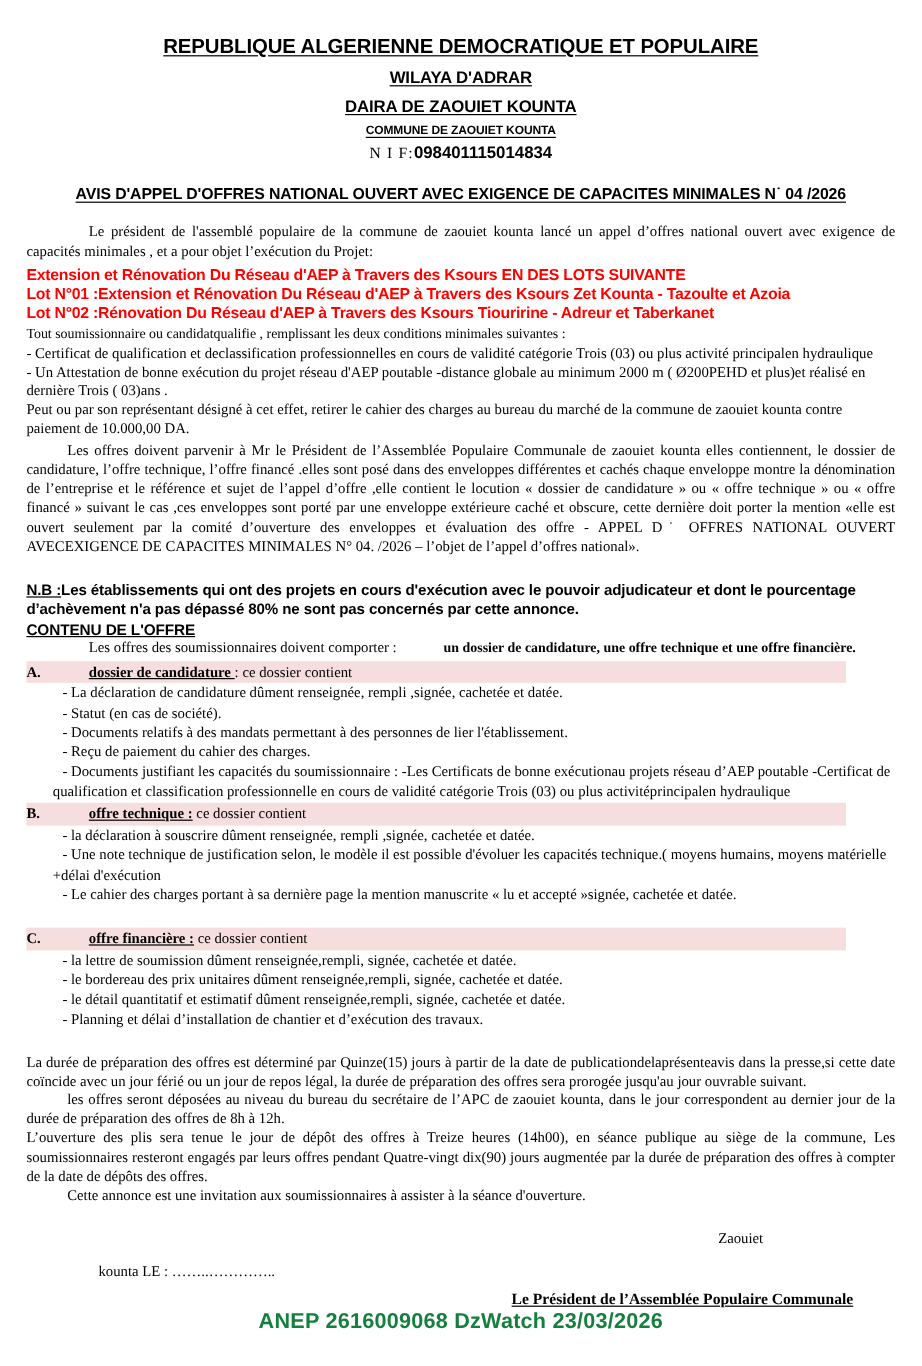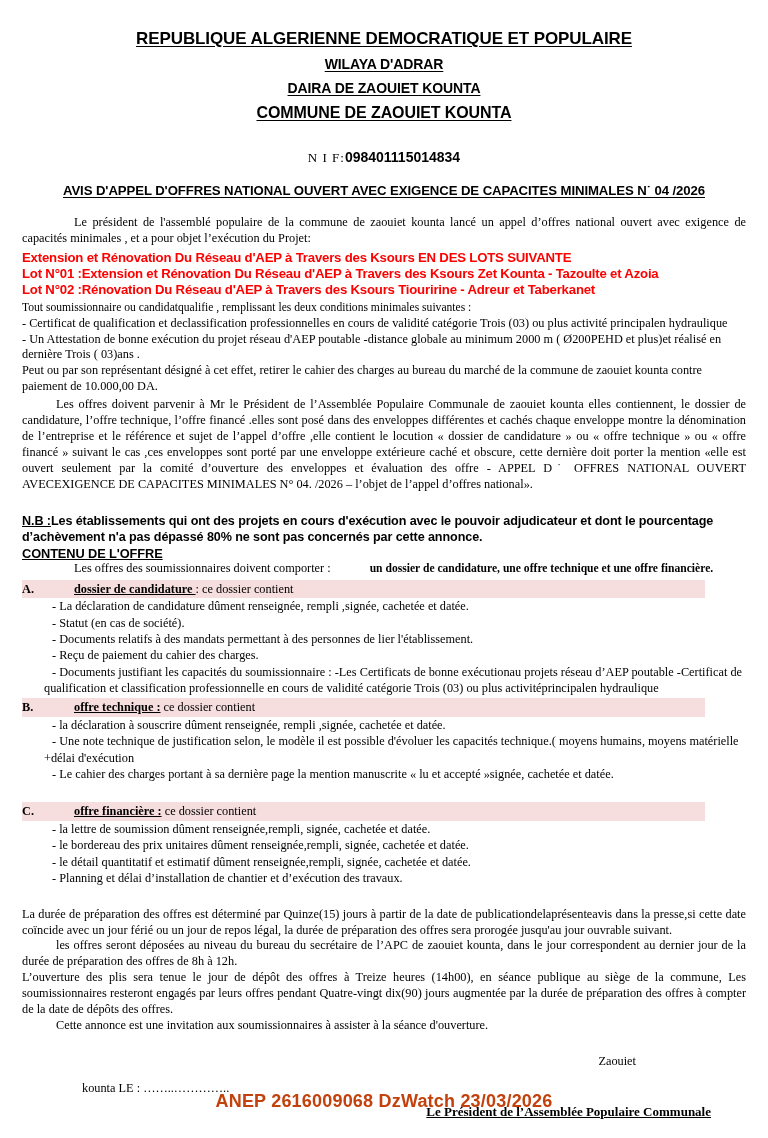--- a/index.html
+++ b/index.html
@@ -45,22 +45,22 @@
   }
   .h-wilaya {
     font-size: 14px;
     margin-bottom: 10px;
   }
   .h-daira {
     font-size: 14px;
     margin-bottom: 10px;
   }
   .h-commune {
-    font-size: 16px;
-    margin-bottom: 28px;
+    font-size: 10px;
+    margin-bottom: 4px;
   }
   .h-nif {
     font-size: 14px;
     margin-bottom: 18px;
     font-family: "Liberation Serif", serif;
     font-weight: bold;
   }
   .h-nif .nif-label {
     font-family: "Liberation Serif", serif;
     font-weight: normal;
@@ -186,21 +186,21 @@
     margin: 0;
   }
 
   
   .footer {
     position: absolute;
     left: 0;
     right: 0;
     bottom: 26px;
     text-align: center;
-    color: #c2410c;
+    color: #15803d;
     font-family: "Liberation Sans", "DejaVu Sans", sans-serif;
     font-weight: bold;
     font-size: 18px;
     letter-spacing: 0.2px;
   }
 </style>
 </head>
 <body>
 
 <div class="page">

